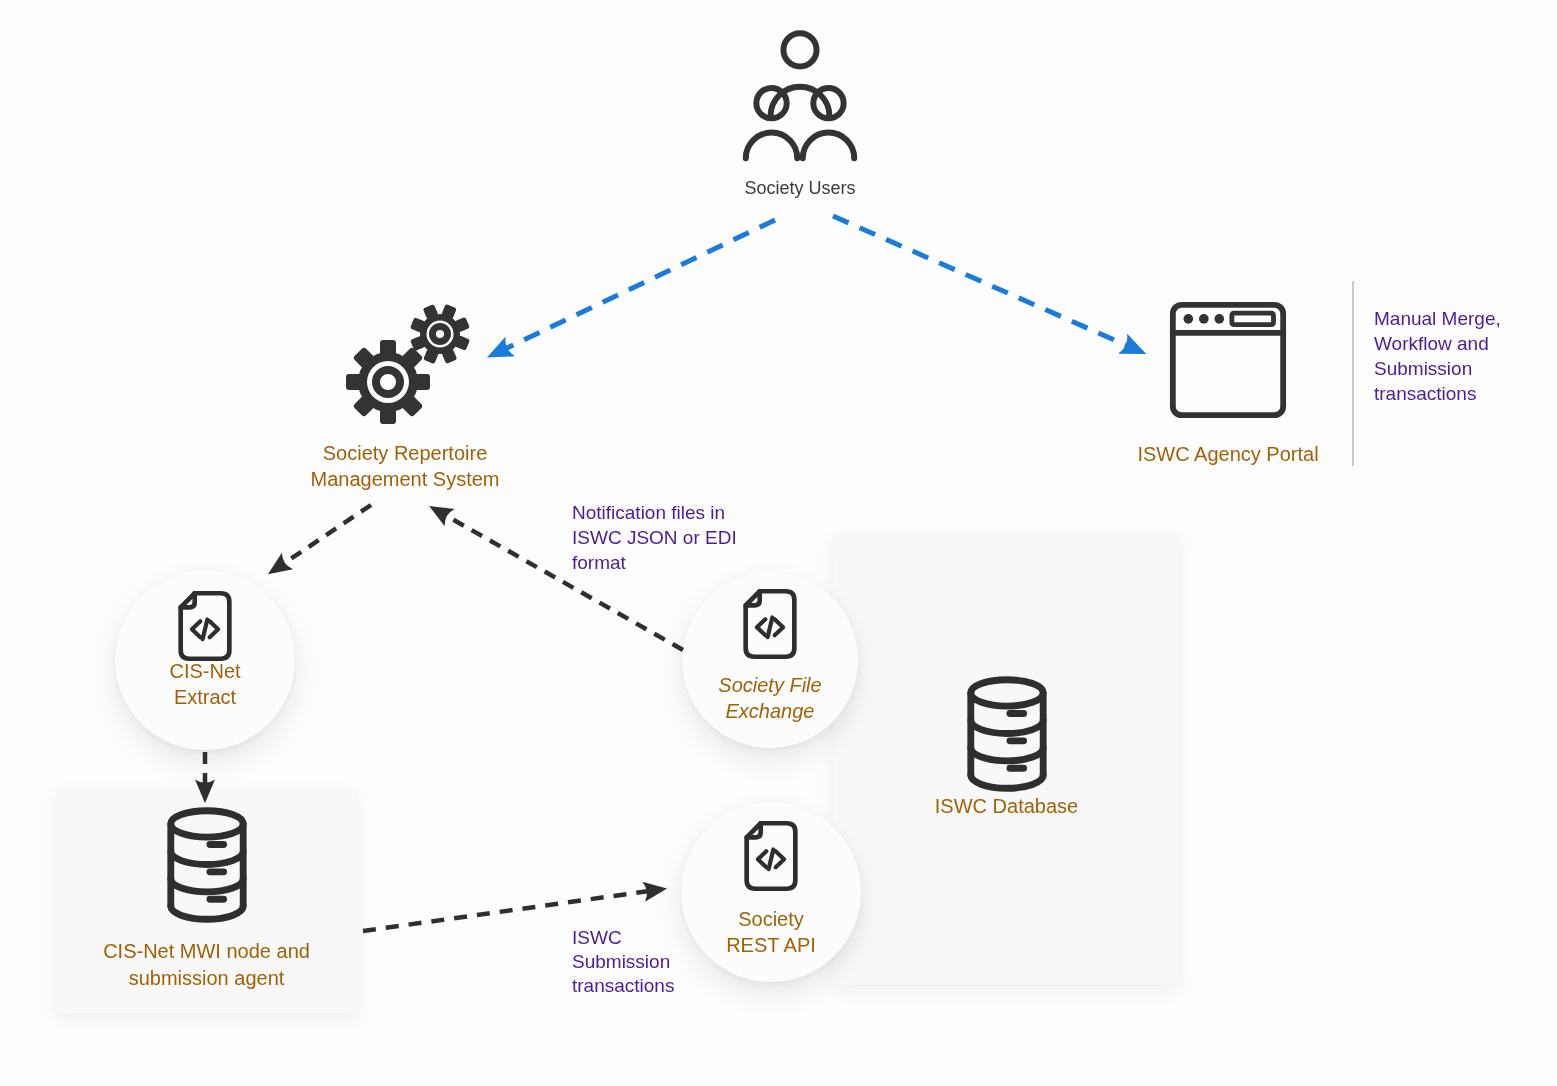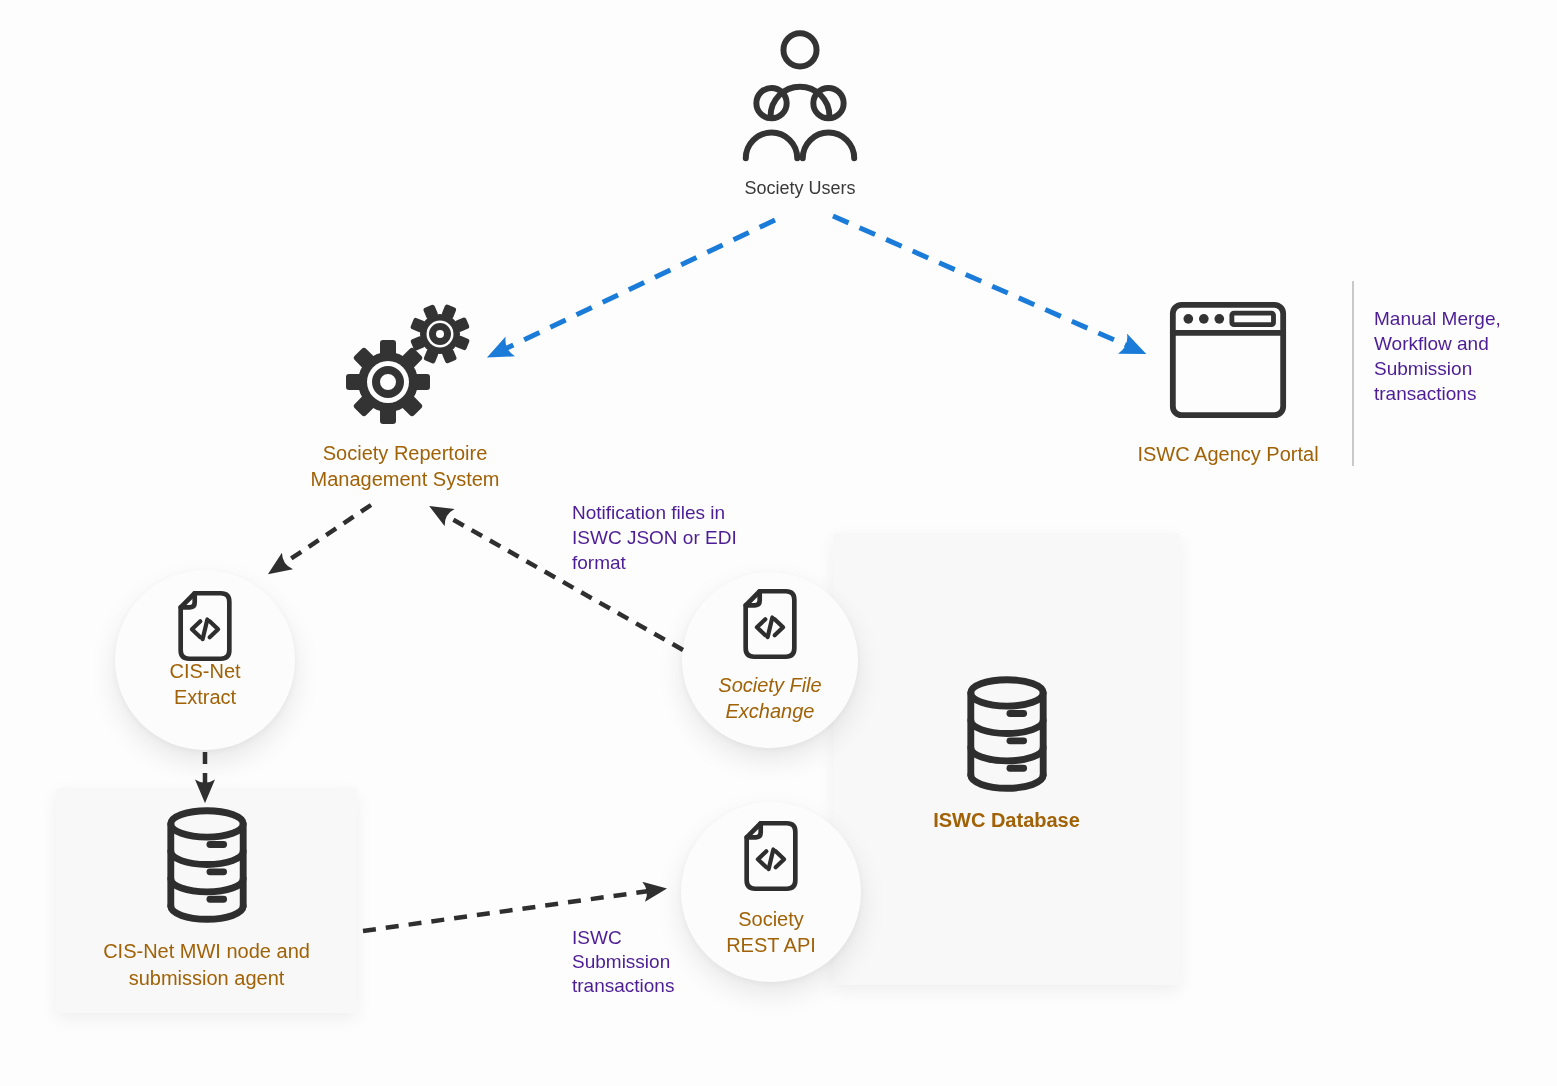--- a/index.html
+++ b/index.html
@@ -126,21 +126,21 @@
       <ellipse cx="46" cy="17" rx="37" ry="13.5"></ellipse>
       <path d="M9,17 V101"></path>
         <path d="M83,17 V101"></path>
       <path d="M9,101 A37,13.5 0 0 0 83,101"></path>
       <path d="M9,45 A37,13.5 0 0 0 83,45"></path>
       <path d="M9,73 A37,13.5 0 0 0 83,73"></path>
       <line x1="49" y1="38" x2="63" y2="38"></line>
       <line x1="49" y1="66" x2="63" y2="66"></line>
       <line x1="49" y1="94" x2="63" y2="94"></line>
     </svg>
-    <div class="label-center node-label" style="top:274px;font-weight:bold;">ISWC Database</div>
+    <div class="label-center node-label" style="top:260px;">ISWC Database</div>
   </div>
 
   <div class="panel" style="left:56px; top:788px; width:301px; height:225px; z-index:10;">
     <svg class="icon-center" style="top:18px;" width="90" height="118" viewBox="0 0 92 118" fill="none" stroke="#2e2e2e" stroke-width="7" stroke-linecap="round">
       <ellipse cx="46" cy="17" rx="37" ry="13.5"></ellipse>
       <path d="M9,17 V101"></path>
         <path d="M83,17 V101"></path>
       <path d="M9,101 A37,13.5 0 0 0 83,101"></path>
       <path d="M9,45 A37,13.5 0 0 0 83,45"></path>
       <path d="M9,73 A37,13.5 0 0 0 83,73"></path>

